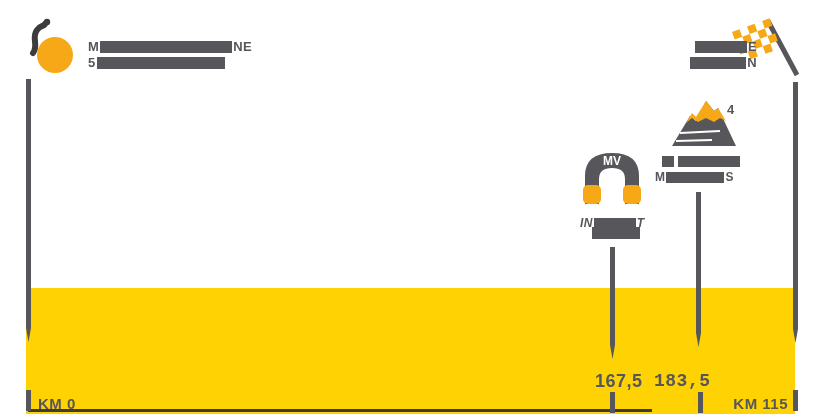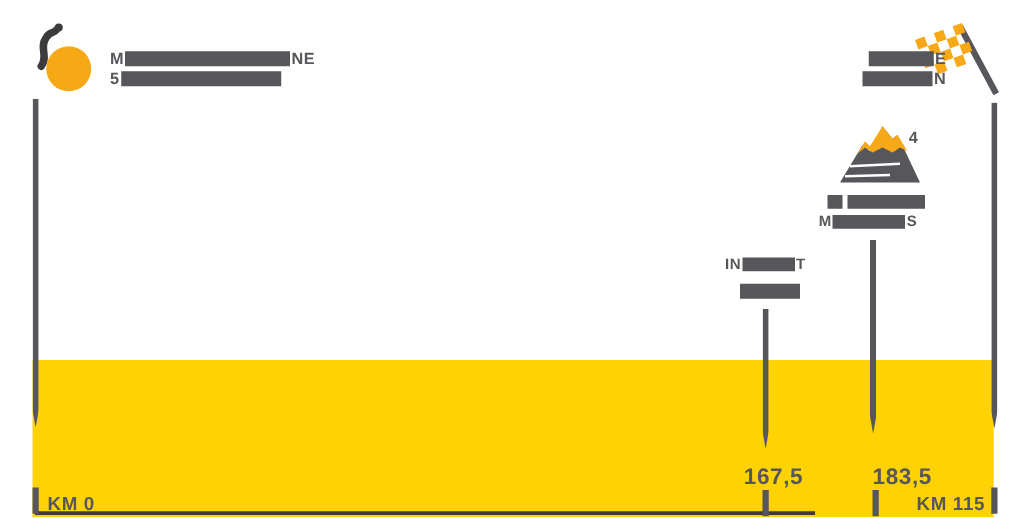--- a/index.html
+++ b/index.html
@@ -71,21 +71,29 @@
     <span>E</span>
   </div>
   <div class="abs redrow" style="right:68px;top:55px;">
     <span class="redbar" style="width:56px;margin-right:1px;"></span>
     <span>N</span>
   </div>
   <div class="abs vline" style="left:793px;top:82px;height:261px;"></div>
   <div class="abs tick" style="left:793px;top:390px;"></div>
   <div class="abs kmlabel" style="right:37px;top:395px;">KM 115</div>
 
-  <div class="abs redrow" style="left:580px;top:204px;font-size:12px;">
+  <div class="abs" style="left:580px;top:146px;">
+    <svg width="64" height="58" viewBox="0 0 64 58">
+      <path d="M5,58 L5,30 Q5,7 32,7 Q59,7 59,30 L59,58 L45,58 L45,33 Q45,22 32,22 Q19,22 19,33 L19,58 Z" fill="#57575b"></path>
+      <rect x="3" y="39" width="18" height="19" rx="5" fill="#f6a816"></rect>
+      <rect x="43" y="39" width="18" height="19" rx="5" fill="#f6a816"></rect>
+      <text x="32" y="19" text-anchor="middle" font-size="12" font-weight="bold" fill="#ffffff" font-family="Liberation Sans, sans-serif">MV</text>
+    </svg>
+  </div>
+  <div class="abs redrow" style="left:580px;top:216px;font-size:12px;font-style:italic;">
     <span>IN</span>
     <span class="redbar" style="width:42px;height:11px;margin:0 1px;"></span>
     <span>T</span>
   </div>
   <div class="abs redbar" style="left:592px;top:227px;width:48px;height:12px;"></div>
   <div class="abs vline" style="left:610px;top:247px;height:112px;"></div>
   <div class="abs kmnum" style="left:595px;top:371px;">167,5</div>
   <div class="abs tick" style="left:610px;top:392px;"></div>
 
   <div class="abs" style="left:668px;top:96px;">
@@ -100,16 +108,16 @@
   <div class="abs" style="left:662px;top:156px;display:flex;gap:4px;">
     <span class="redbar" style="width:12px;height:11px;"></span>
     <span class="redbar" style="width:62px;height:11px;"></span>
   </div>
   <div class="abs redrow" style="left:655px;top:170px;font-size:12px;">
     <span>M</span>
     <span class="redbar" style="width:58px;height:11px;margin:0 1px;"></span>
     <span>S</span>
   </div>
   <div class="abs vline" style="left:696px;top:192px;height:155px;"></div>
-  <div class="abs kmnum" style="left:698px;top:371px;">183,5</div>
+  <div class="abs kmnum" style="left:654px;top:371px;font-family:Liberation Mono, monospace;">183,5</div>
   <div class="abs tick" style="left:698px;top:392px;"></div>
 
 </div>
 
 </body></html>

